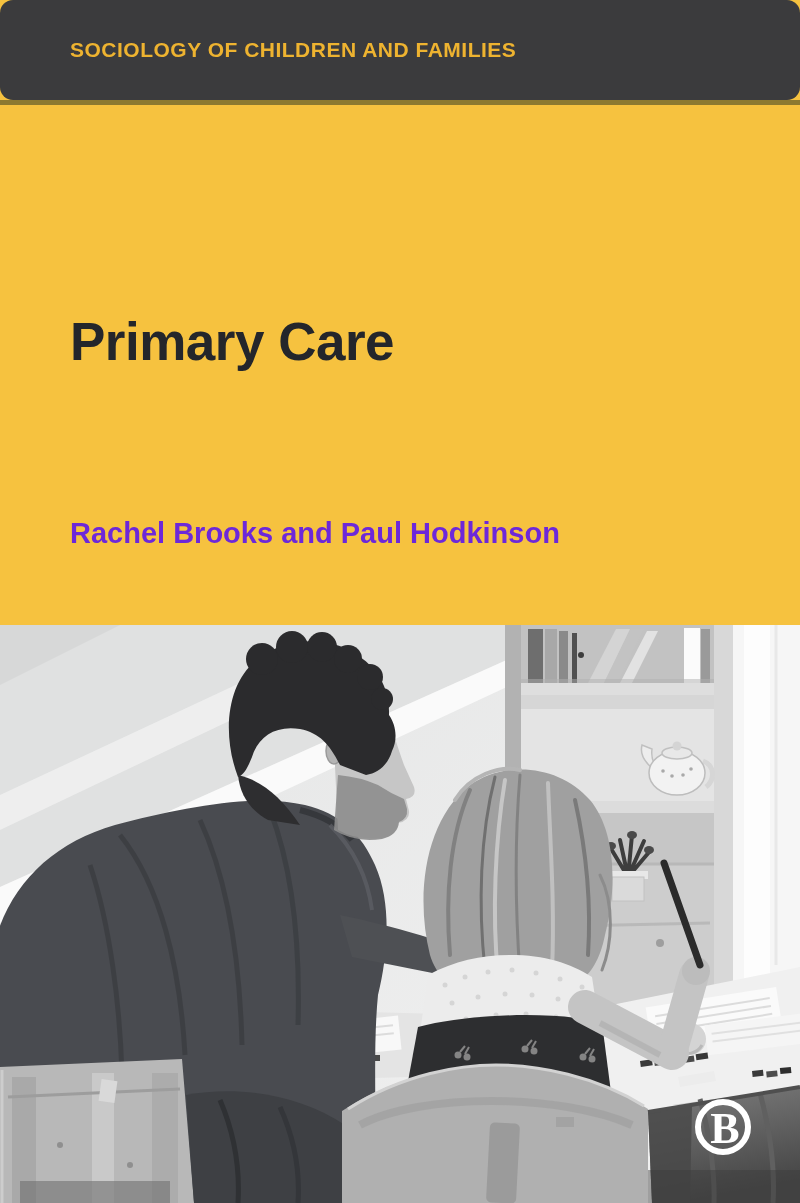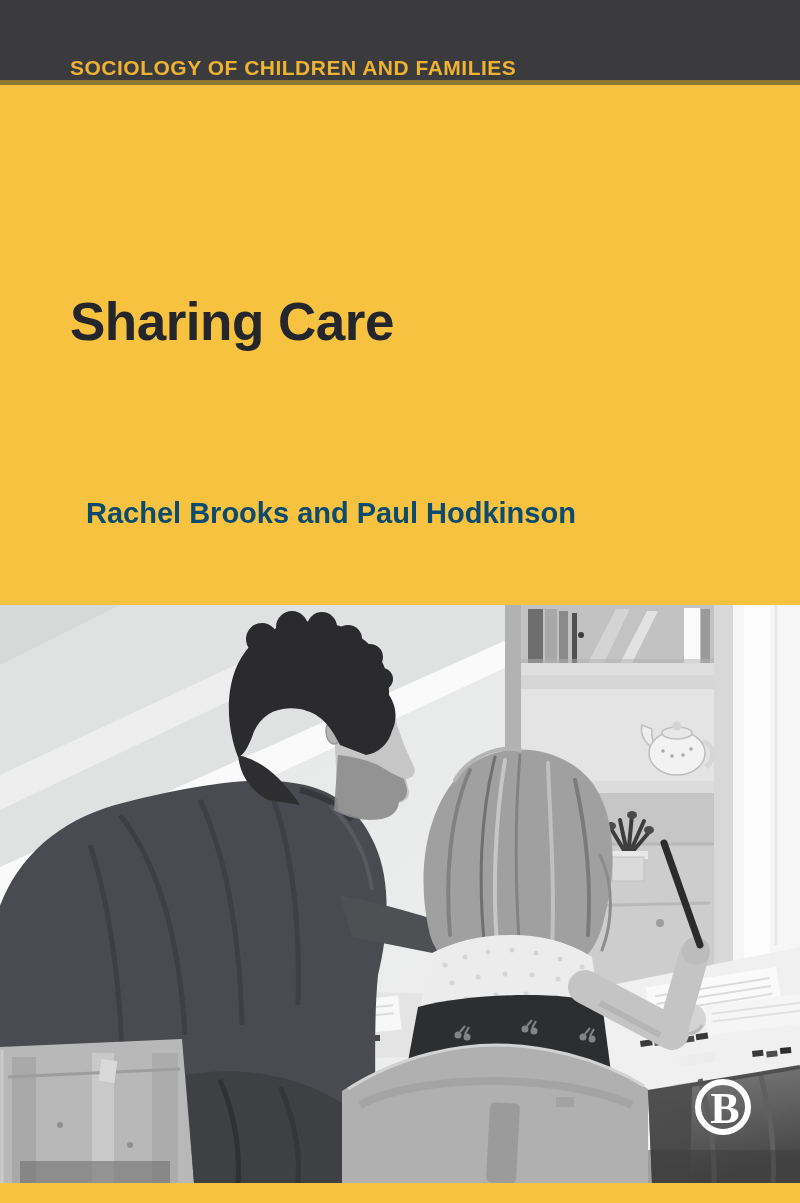--- a/index.html
+++ b/index.html
@@ -1,60 +1,60 @@
 <!DOCTYPE html>
 <html><head>
 <meta charset="utf-8">
 <style>
   html,body{margin:0;padding:0;background:#ffffff;}
   .cover{
     position:relative;width:800px;height:1203px;overflow:hidden;
     font-family:"Liberation Sans",sans-serif;background:#f6c23f;
   }
   .banner{
-    height:80px;background:#3b3b3d;display:flex;align-items:flex-end;
-    padding-left:70px;box-sizing:border-box;
+    height:100px;background:#3b3b3d;display:flex;align-items:center;
+    padding-left:70px;box-sizing:border-box;border-radius:13px;
   }
   .banner-title{
     color:#eeb330;font-size:21px;font-weight:bold;letter-spacing:0.5px;
   }
   .divider{height:5px;background:#8c7930;}
   .title-block{position:relative;height:520px;background:#f6c23f;}
   .book-title{
     position:absolute;left:70px;top:210px;margin:0;
     font-size:53px;font-weight:bold;color:#24262b;letter-spacing:-0.5px;line-height:1;
   }
   .book-subtitle{
     position:absolute;left:70px;top:293px;
     font-size:30px;line-height:35px;color:#6f6850;font-weight:normal;
   }
   .book-subtitle span{display:block;}
   .book-authors{
     position:absolute;left:70px;top:412px;
-    font-size:29px;font-weight:bold;color:#0c4a6e;margin-left:16px;
+    font-size:29px;font-weight:bold;color:#6d28d9;
   }
   .photo{position:relative;width:800px;height:578px;background:#eef0f0;}
   .photo svg{display:block;}
   .logo-letter{
     font-family:"Liberation Serif",serif;font-weight:bold;font-size:44px;fill:#ffffff;
   }
 </style>
 </head>
 <body>
 
 <div class="cover">
 
   <div class="banner">
     <span class="banner-title">SOCIOLOGY OF CHILDREN AND FAMILIES</span>
   </div>
 
   <div class="divider"></div>
 
   <div class="title-block">
-    <h1 class="book-title">Sharing Care</h1>
+    <h1 class="book-title">Primary Care</h1>
     <div class="book-authors">Rachel Brooks and Paul Hodkinson</div>
   </div>
 
   <div class="photo">
     <svg width="800" height="578" viewBox="0 0 800 578" xmlns="http://www.w3.org/2000/svg">
       <defs>
         <linearGradient id="wallGrad" x1="0" y1="0" x2="1" y2="1">
           <stop offset="0" stop-color="#e4e5e5"></stop>
             <stop offset="1" stop-color="#f2f2f2"></stop>
         </linearGradient>

